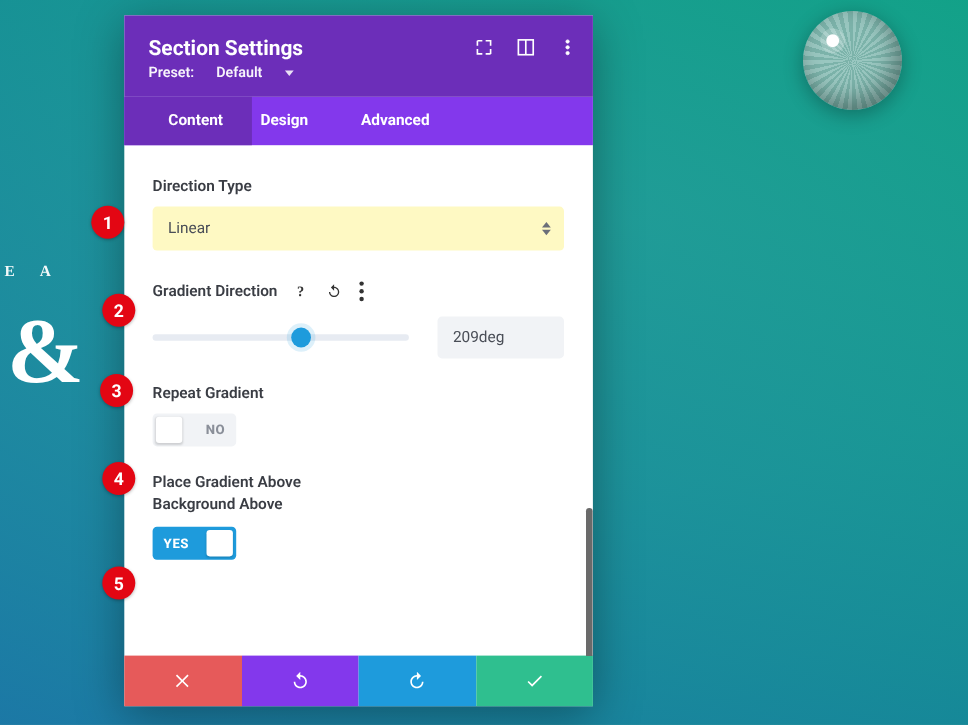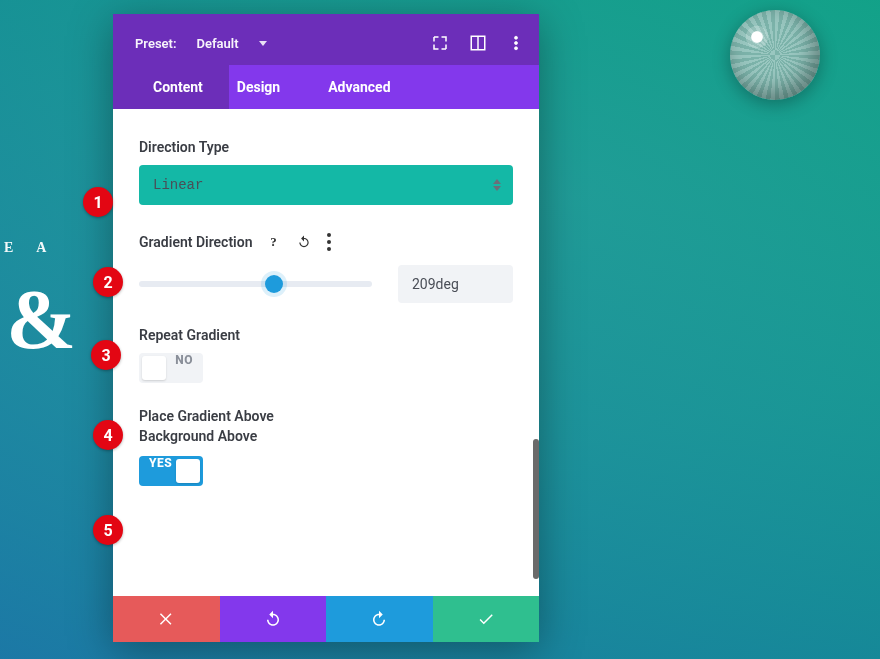--- a/index.html
+++ b/index.html
@@ -48,33 +48,33 @@
   .scrollhint{ position:absolute; right:0; top:330px; width:6px; height:140px; background:#6a6a6a; border-radius:3px;}
   .field { margin-bottom: 24px; }
   .label { font-size: 14px; color: #3a3d44; font-weight:600; margin-bottom: 10px; display:flex; align-items:center; gap:10px;}
   .label .mini { display:flex; gap:8px; align-items:center;}
   .mini .circ{ width:22px; height:22px; border-radius:50%; background:#fff; display:flex; align-items:center; justify-content:center; font-size:13px; font-weight:700; color:#333; cursor:pointer;}
   .mini .circ.q{ font-family:Georgia, serif;}
   .mini .dots{ display:flex; flex-direction:column; gap:3px; padding:4px; cursor:pointer;}
   .mini .dots span{ width:4px;height:4px;background:#333;border-radius:50%;}
   .mini .undo svg{width:14px;height:14px; fill:#333;}
 
-  .select { position: relative; background:#14b8a6; border-radius:4px; height:40px; display:flex; align-items:center; padding:0 14px; font-size:14px; color:#4a4e57; cursor:pointer;font-family:Liberation Mono, monospace;}
+  .select { position: relative; background:#fef9c3; border-radius:4px; height:40px; display:flex; align-items:center; padding:0 14px; font-size:14px; color:#4a4e57; cursor:pointer;}
   .select .arrows{ position:absolute; right:12px; top:50%; transform:translateY(-50%); display:flex; flex-direction:column; gap:2px;}
   .select .arrows span{ width:0;height:0;border-left:4px solid transparent;border-right:4px solid transparent;}
   .select .arrows .up{border-bottom:5px solid #6b6f79;}
   .select .arrows .dn{border-top:5px solid #6b6f79;}
 
   .slider-row{ display:flex; align-items:center; gap:26px;}
   .slider{ flex:1; position:relative; height:20px;}
   .track{ position:absolute; left:0; right:0; top:50%; transform:translateY(-50%); height:6px; background:#e7ebf2; border-radius:3px;}
   .thumb{ position:absolute; top:50%; transform:translate(-50%,-50%); width:18px;height:18px;border-radius:50%; background:#1e9bdc; box-shadow:0 0 0 4px rgba(30,155,220,.15);}
   .valuebox{ width:115px; height:38px; background:#f1f3f6; border-radius:4px; display:flex; align-items:center; padding:0 14px; font-size:14px; color:#4a4e57;}
 
-  .toggle{ width:64px; height:30px; border-radius:4px; position:relative; display:flex; align-items:flex-start; font-size:12px; font-weight:800; letter-spacing:.5px;}
+  .toggle{ width:76px; height:30px; border-radius:4px; position:relative; display:flex; align-items:center; font-size:12px; font-weight:800; letter-spacing:.5px;}
   .toggle.off{ background:#f1f3f6; color:#8a8f99; justify-content:flex-end; padding-right:10px;}
   .toggle.off .knob{ position:absolute; left:3px; top:3px; width:24px; height:24px; background:#fff; border-radius:3px; box-shadow:0 1px 2px rgba(0,0,0,.15);}
   .toggle.on{ background:#1e9bdc; color:#fff; justify-content:flex-start; padding-left:10px;}
   .toggle.on .knob{ position:absolute; right:3px; top:3px; width:24px; height:24px; background:#fff; border-radius:3px; box-shadow:0 1px 2px rgba(0,0,0,.15);}
 
   .footer{ display:flex; height:46px;}
   .fbtn{ flex:1; display:flex; align-items:center; justify-content:center; cursor:pointer;}
   .fbtn svg{ width:18px; height:18px; fill:#fff;}
   .fbtn.cancel{ background:#e65a5a;}
   .fbtn.undo{ background:#8338ec;}
@@ -95,20 +95,21 @@
 </div>
 
 <div class="annot" style="left:83px; top:187px">1</div>
 <div class="annot" style="left:93px; top:267px">2</div>
 <div class="annot" style="left:91px; top:340px">3</div>
 <div class="annot" style="left:93px; top:420px">4</div>
 <div class="annot" style="left:93px; top:515px">5</div>
 
 <div class="panel">
   <div class="hdr">
+    <h1>Section Settings</h1>
     <div class="preset">
       <span>Preset:</span>
       <span>Default</span>
       <span class="caret"></span>
     </div>
     <div class="actions">
       <span class="icn">
         <svg viewBox="0 0 24 24">
             <path fill="none" stroke="#fff" stroke-width="2" d="M4 4h6M4 4v6M20 20h-6M20 20v-6M14 4h6v6M10 20H4v-6"></path>
           </svg>

